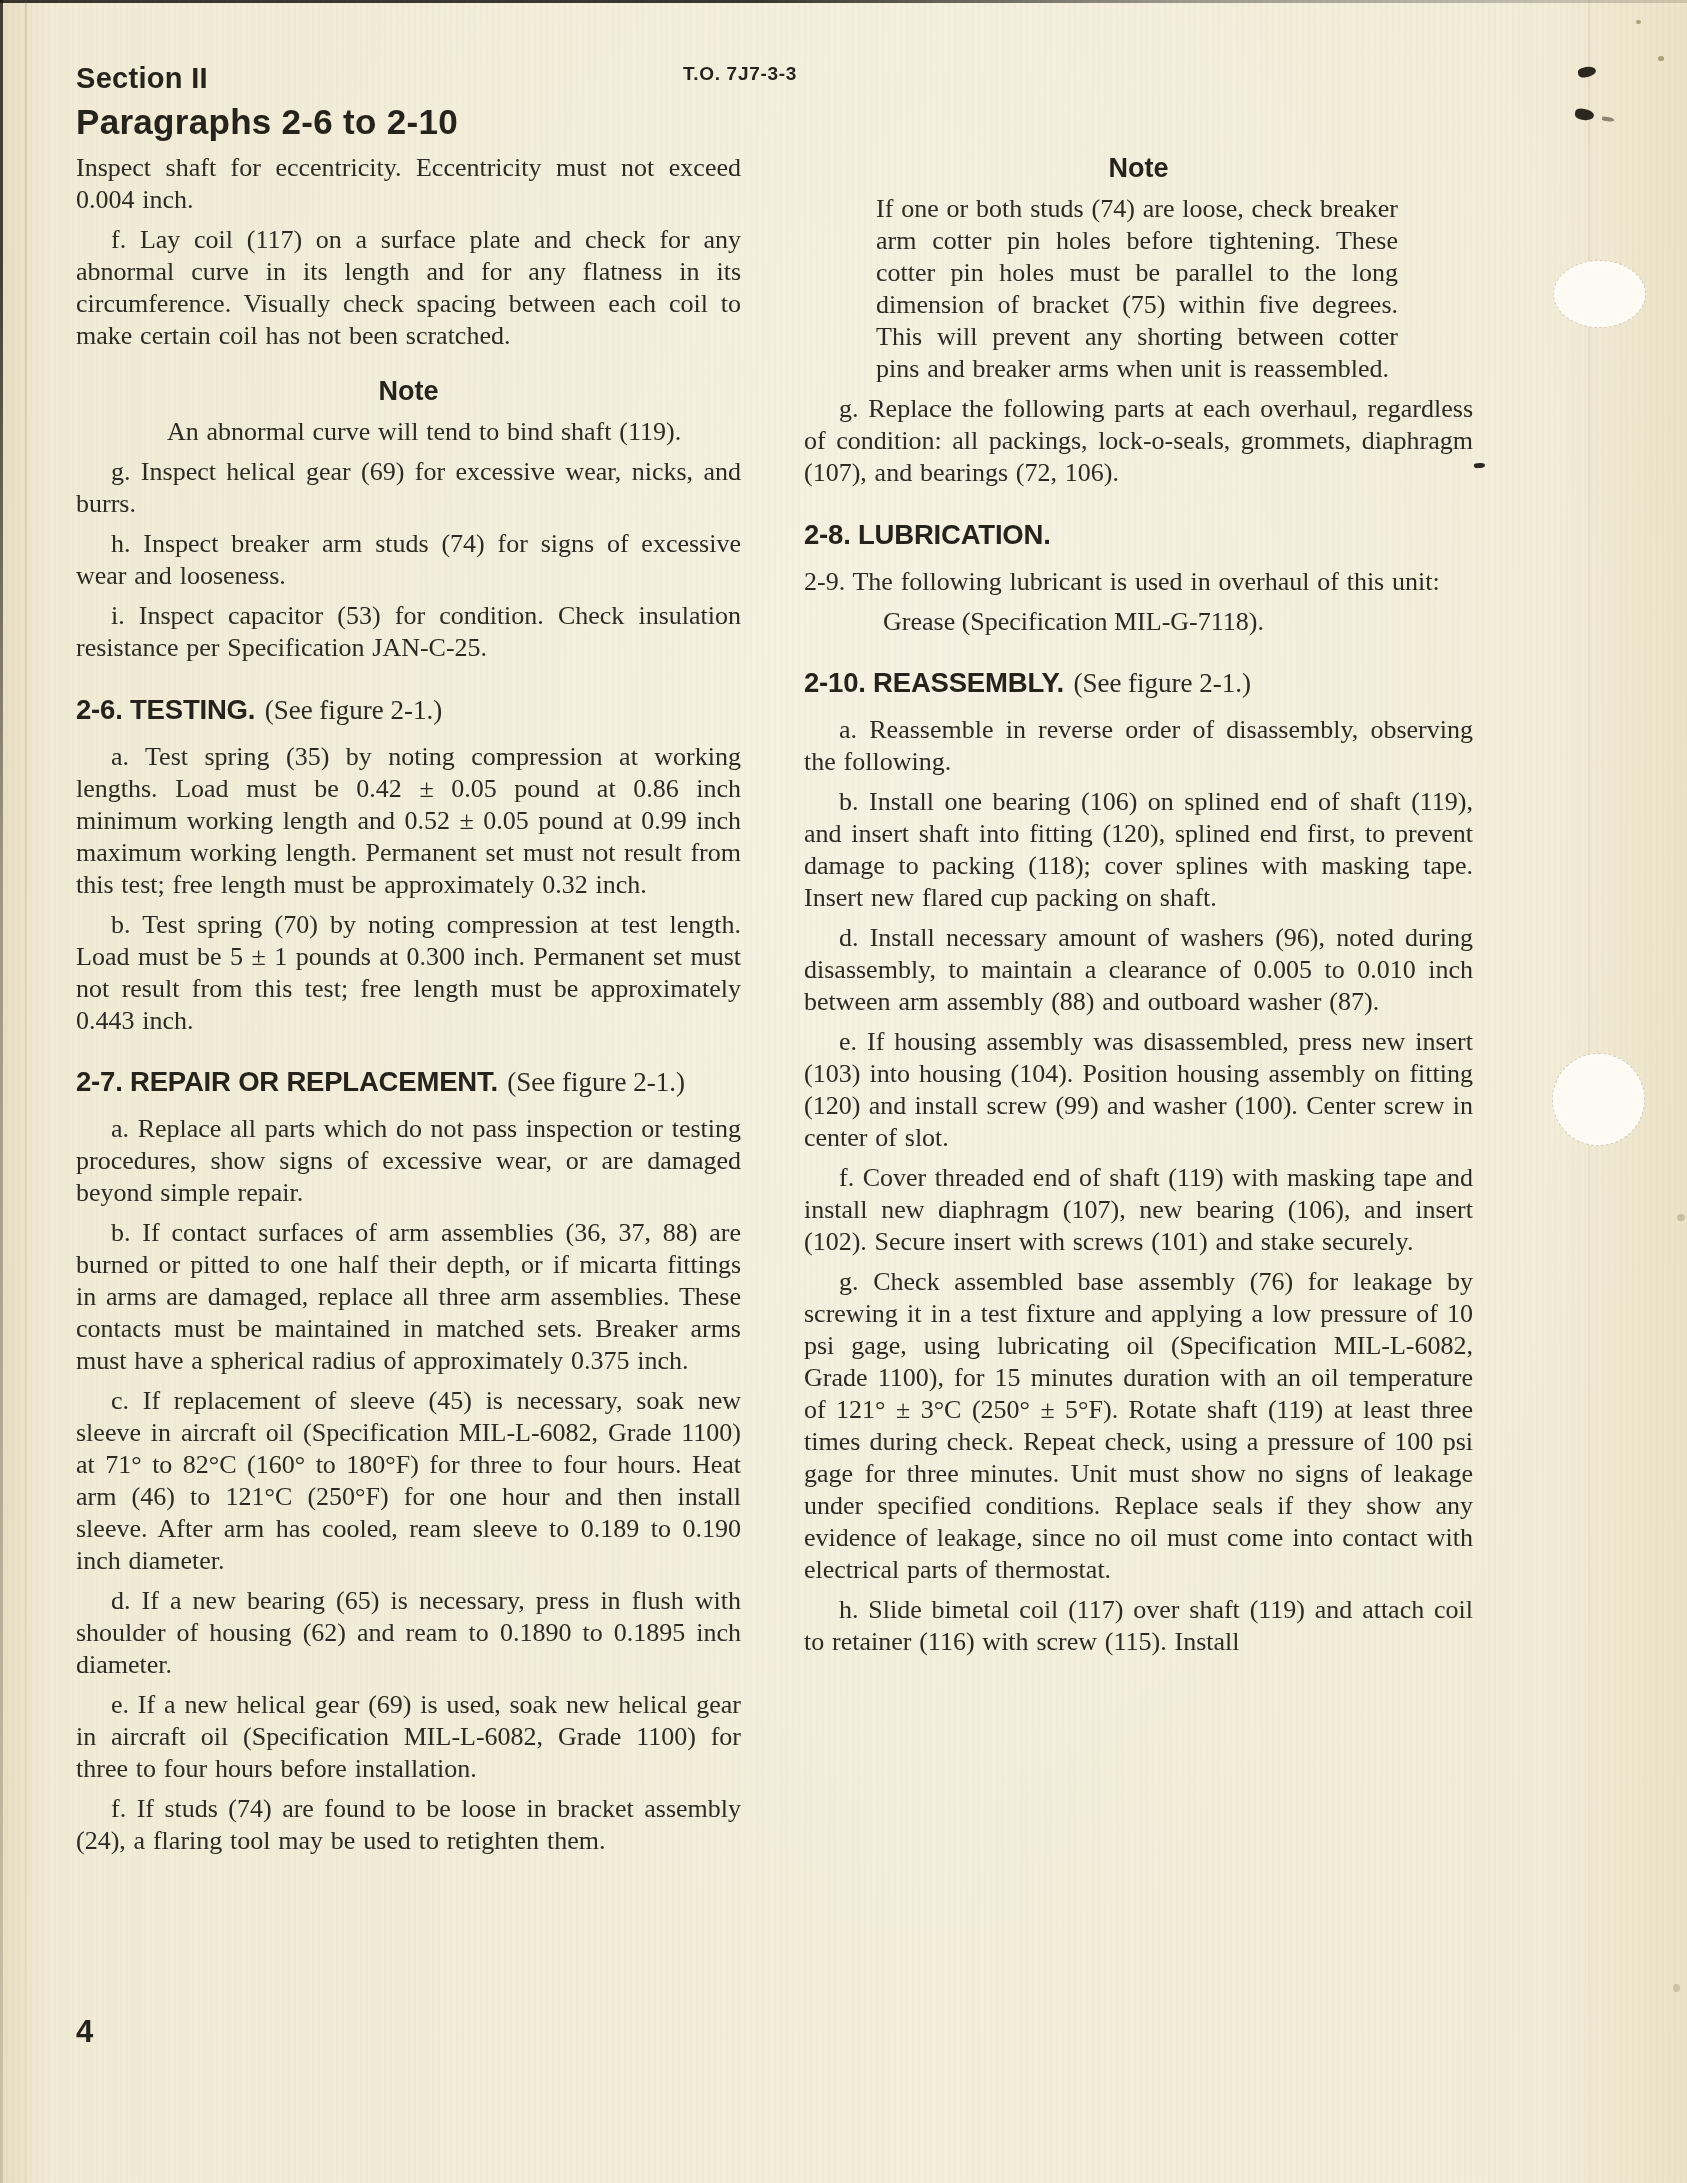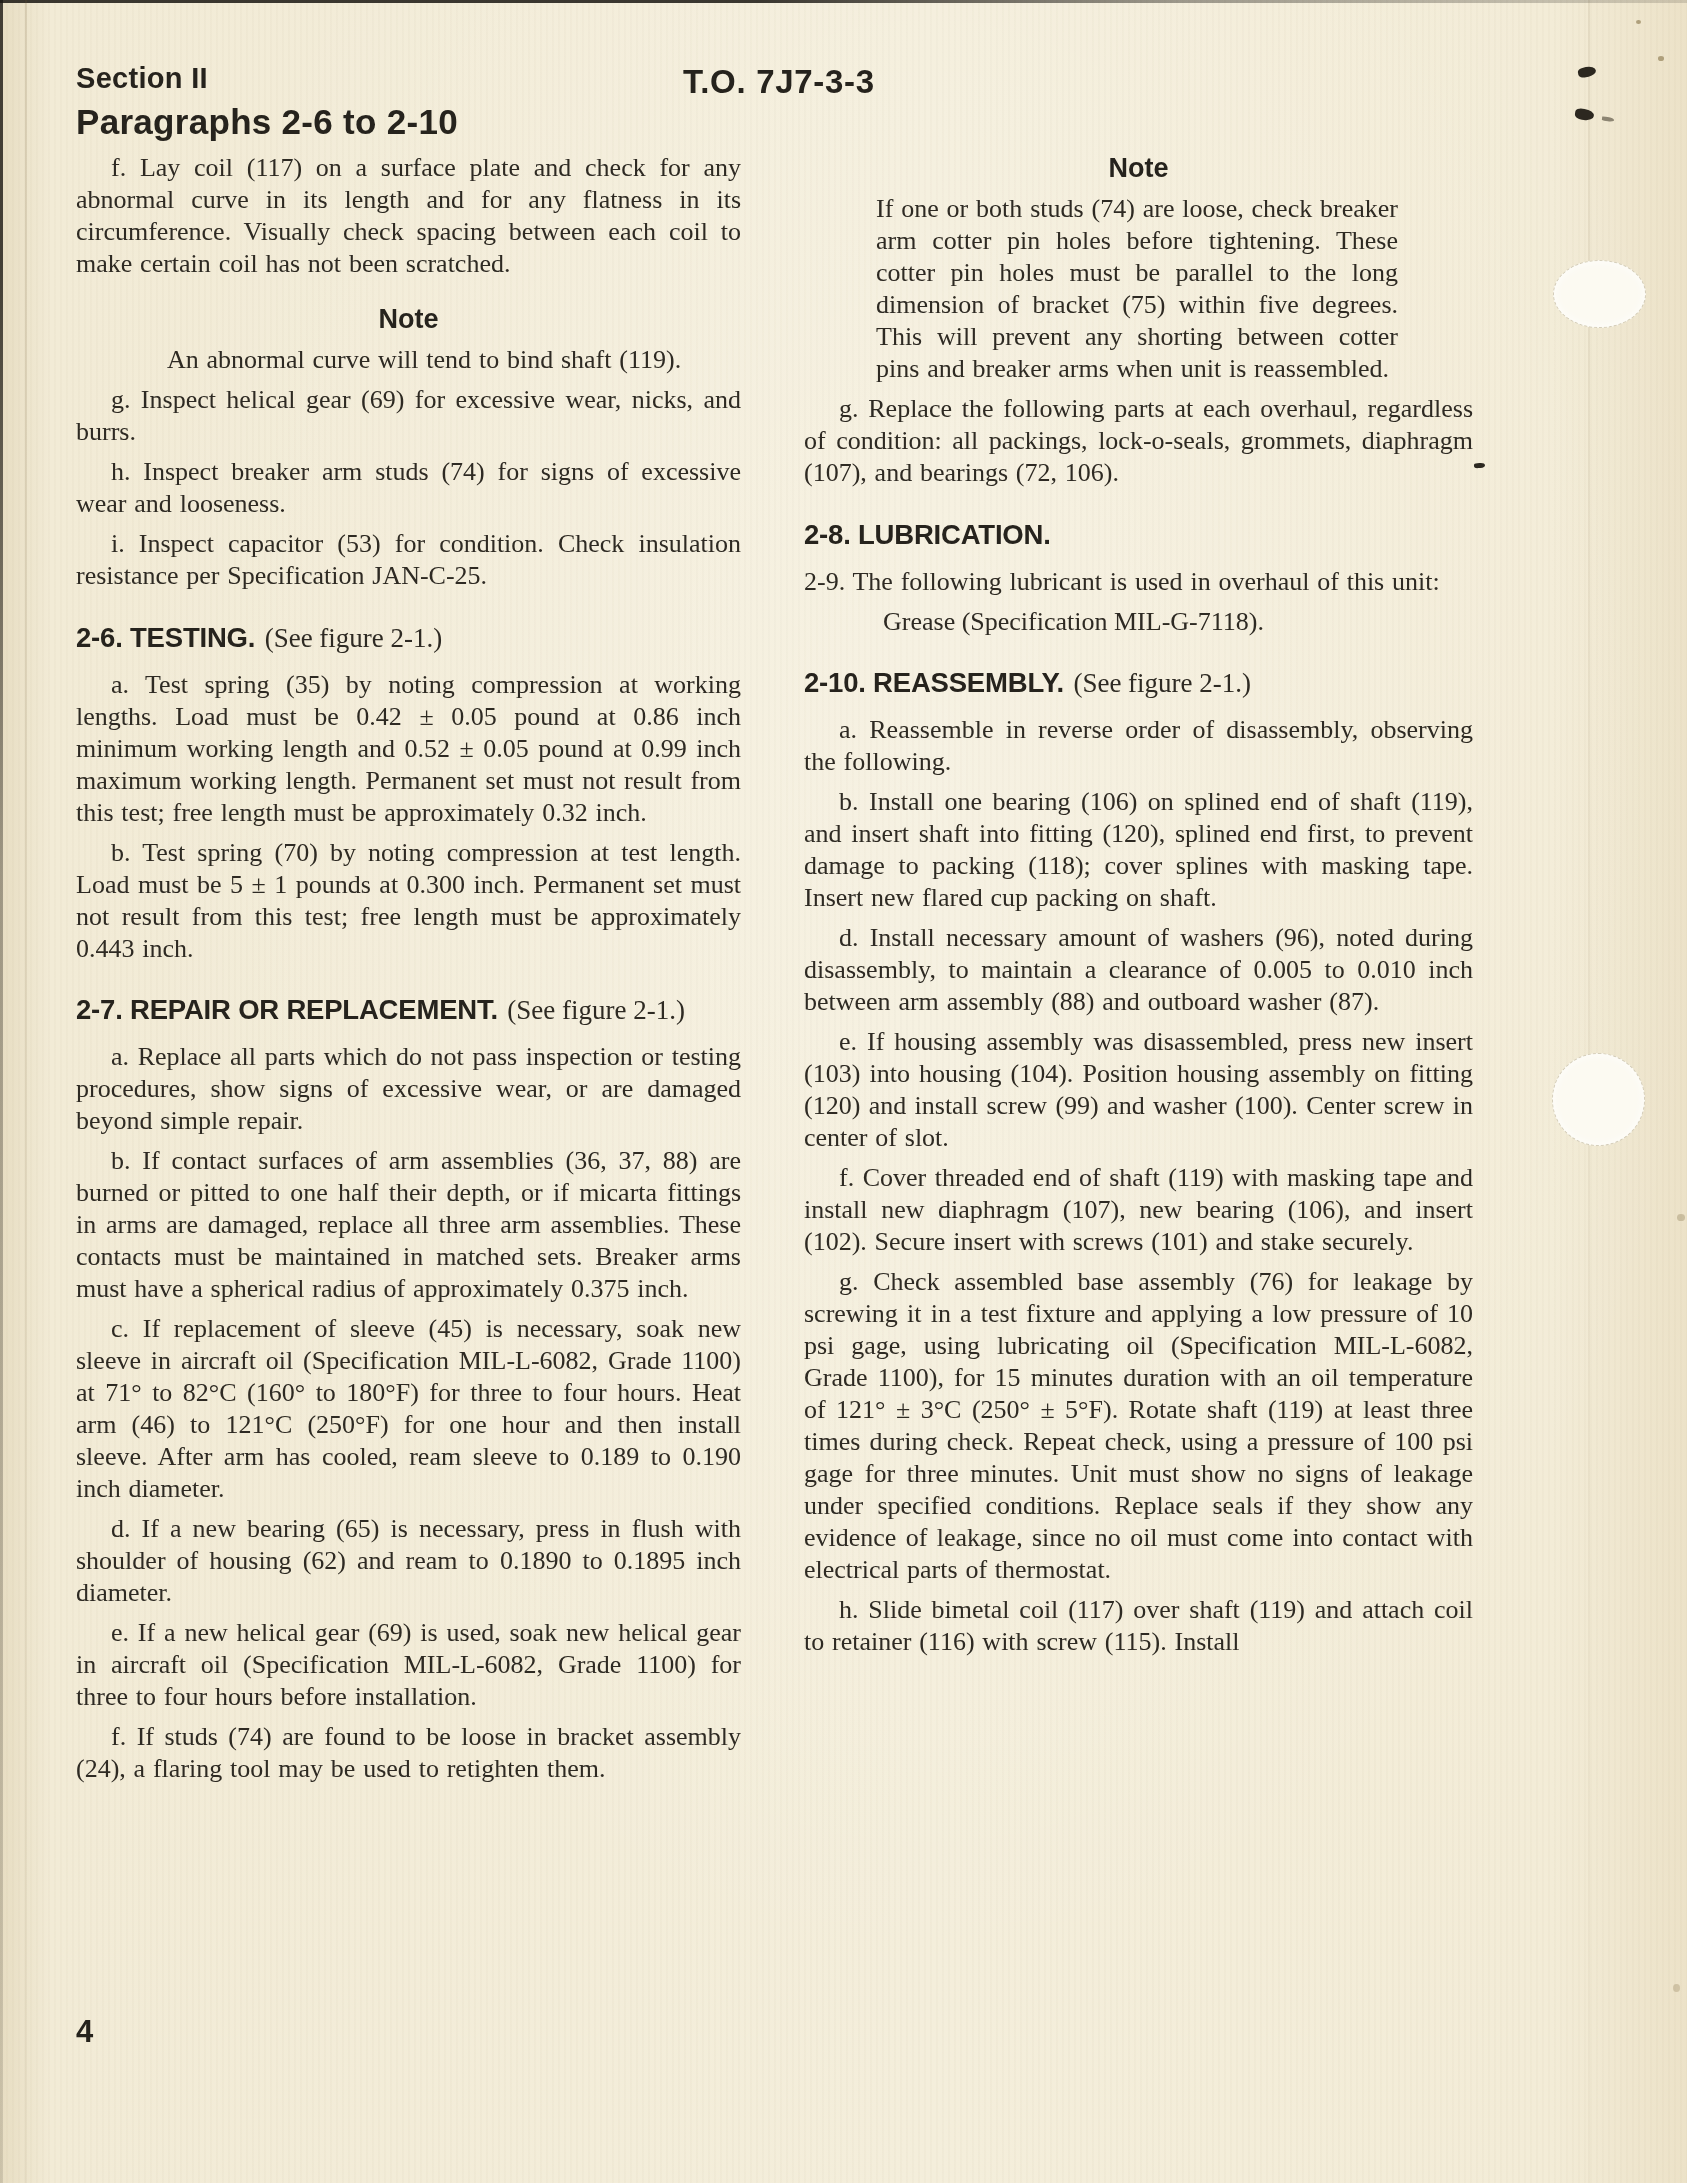--- a/index.html
+++ b/index.html
@@ -38,21 +38,21 @@
   .fleck { position:absolute; border-radius:50%; background:#8d7b52; opacity:0.65; }
   .fleck-1 { left:1636px; top:20px;  width:4.7px;  height:4px; }
   .fleck-2 { left:1658px; top:56px;  width:6px;  height:4.7px; }
   .fleck-3 { left:1677px; top:1214px; width:8px; height:6.7px; opacity:0.35; }
   .fleck-4 { left:1673px; top:1984px; width:6.7px; height:8px; opacity:0.3; }
 
   
   .hdr { position:absolute; font-family:"Liberation Sans","DejaVu Sans",sans-serif; font-weight:bold; color:#26231d; }
   .hdr-section    { left:76px;  top:62px;  font-size:29px; letter-spacing:0.3px; }
   .hdr-paragraphs { left:76px;  top:102px; font-size:35px; letter-spacing:0.3px; }
-  .hdr-to         { left:683px; top:63px;  font-size:33px; letter-spacing:0.7px; }
+  .hdr-to         { left:683px; top:63px;  font-size:19px; letter-spacing:0.7px; }
 
   
   .col { position:absolute; top:152px; font-size:26px; line-height:32px; text-align:justify; }
   .col-left  { left:76px;  width:665px; }
   .col-right { left:804px; width:669px; }
 
   .para, .cont { margin:8px 0 0 0; word-spacing:1.3px; }
   .col .para:first-child, .col .cont:first-child { margin-top:0; }
   .para { text-indent:35px; }
 
@@ -89,20 +89,21 @@
   <div class="fleck fleck-1"></div>
   <div class="fleck fleck-2"></div>
   <div class="fleck fleck-3"></div>
   <div class="fleck fleck-4"></div>
 
   <div class="hdr hdr-section">Section II</div>
   <div class="hdr hdr-paragraphs">Paragraphs 2-6 to 2-10</div>
   <div class="hdr hdr-to">T.O. 7J7-3-3</div>
 
   <div class="col col-left" id="col-left">
+      <p class="cont">Inspect shaft for eccentricity. Eccentricity must not exceed 0.004 inch.</p>
       <p class="para">f. Lay coil (117) on a surface plate and check for any abnormal curve in its length and for any flatness in its circumference. Visually check spacing between each coil to make certain coil has not been scratched.</p>
       <div class="note-heading">Note</div>
       <p class="note-body">An abnormal curve will tend to bind shaft (119).</p>
       <p class="para">g. Inspect helical gear (69) for excessive wear, nicks, and burrs.</p>
       <p class="para">h. Inspect breaker arm studs (74) for signs of excessive wear and looseness.</p>
       <p class="para">i. Inspect capacitor (53) for condition. Check insulation resistance per Specification JAN-C-25.</p>
       <h2 class="heading"><span class="heading-bold">2-6. TESTING.</span><span class="heading-tail">(See figure 2-1.)</span></h2>
       <p class="para">a. Test spring (35) by noting compression at working lengths. Load must be 0.42 ± 0.05 pound at 0.86 inch minimum working length and 0.52 ± 0.05 pound at 0.99 inch maximum working length. Permanent set must not result from this test; free length must be approximately 0.32 inch.</p>
       <p class="para">b. Test spring (70) by noting compression at test length. Load must be 5 ± 1 pounds at 0.300 inch. Permanent set must not result from this test; free length must be approximately 0.443 inch.</p>
       <h2 class="heading"><span class="heading-bold">2-7. REPAIR OR REPLACEMENT.</span><span class="heading-tail">(See figure 2-1.)</span></h2>

